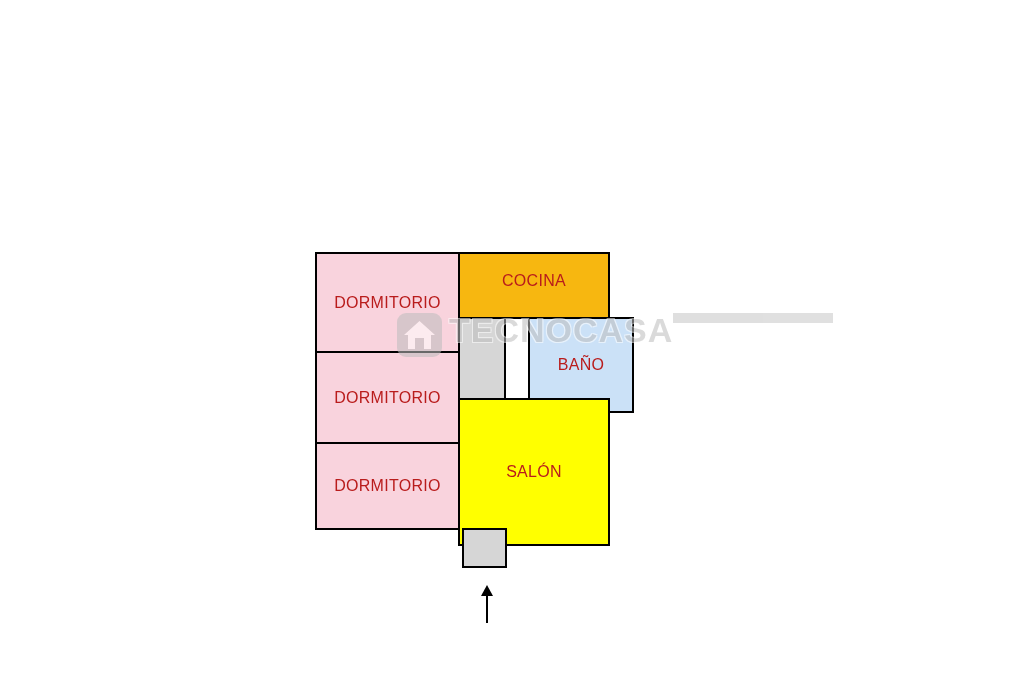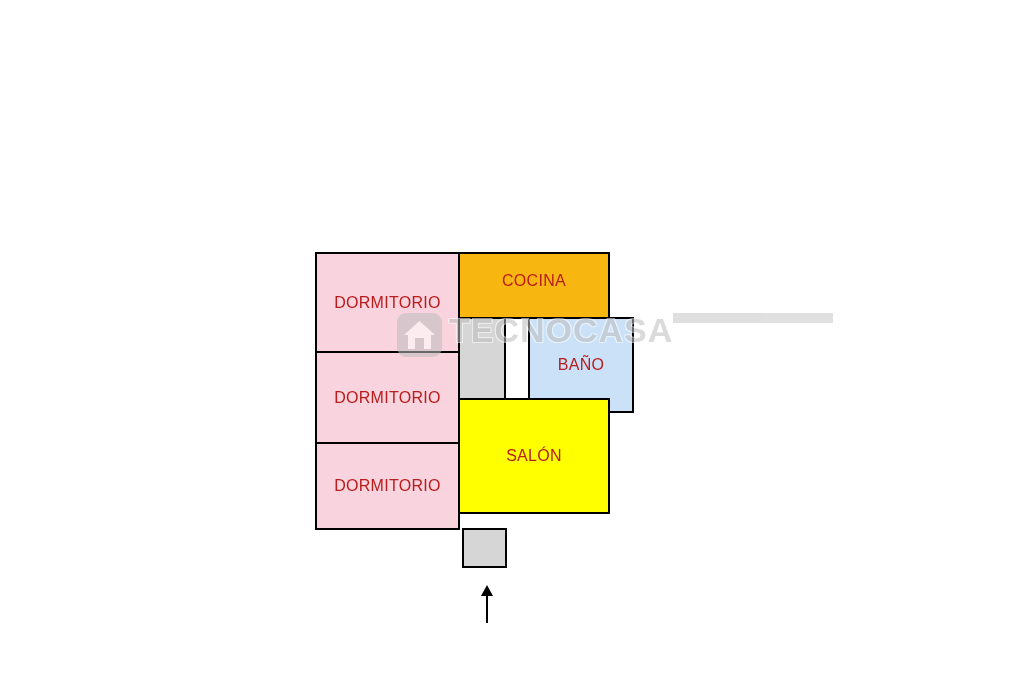--- a/index.html
+++ b/index.html
@@ -33,21 +33,21 @@
   .room-salon { background: #ffff00; }
   .gray-block { background: #d6d6d6; }
 
   
   #dorm1 { left: 315px; top: 252px; width: 145px; height: 101px; }
   #dorm2 { left: 315px; top: 351px; width: 145px; height: 93px; }
   #dorm3 { left: 315px; top: 442px; width: 145px; height: 88px; }
   #cocina { left: 458px; top: 252px; width: 152px; height: 67px; }
   #corridor { left: 458px; top: 317px; width: 48px; height: 83px; }
   #bano { left: 504px; top: 317px; width: 106px; height: 96px; margin-left: 24px; }
-  #salon { left: 458px; top: 398px; width: 152px; height: 116px; }
+  #salon { left: 458px; top: 398px; width: 152px; height: 148px; }
   #entrance { left: 462px; top: 528px; width: 45px; height: 40px; }
 
   
   #cocina { align-items: flex-start; padding-top: 18px; }
 
   
   #watermark {
     position: absolute;
     left: 396px;
     top: 312px;

